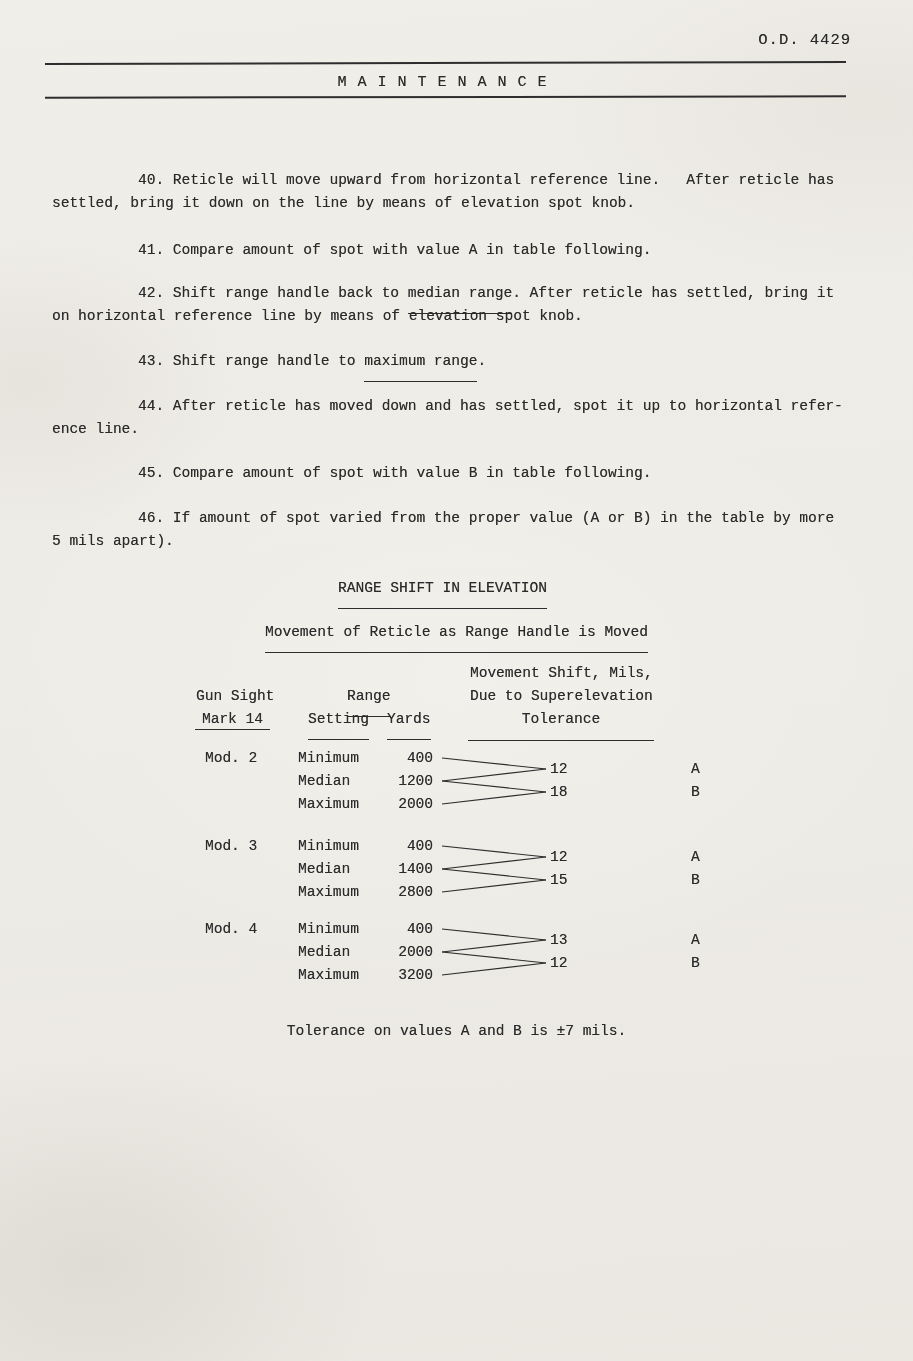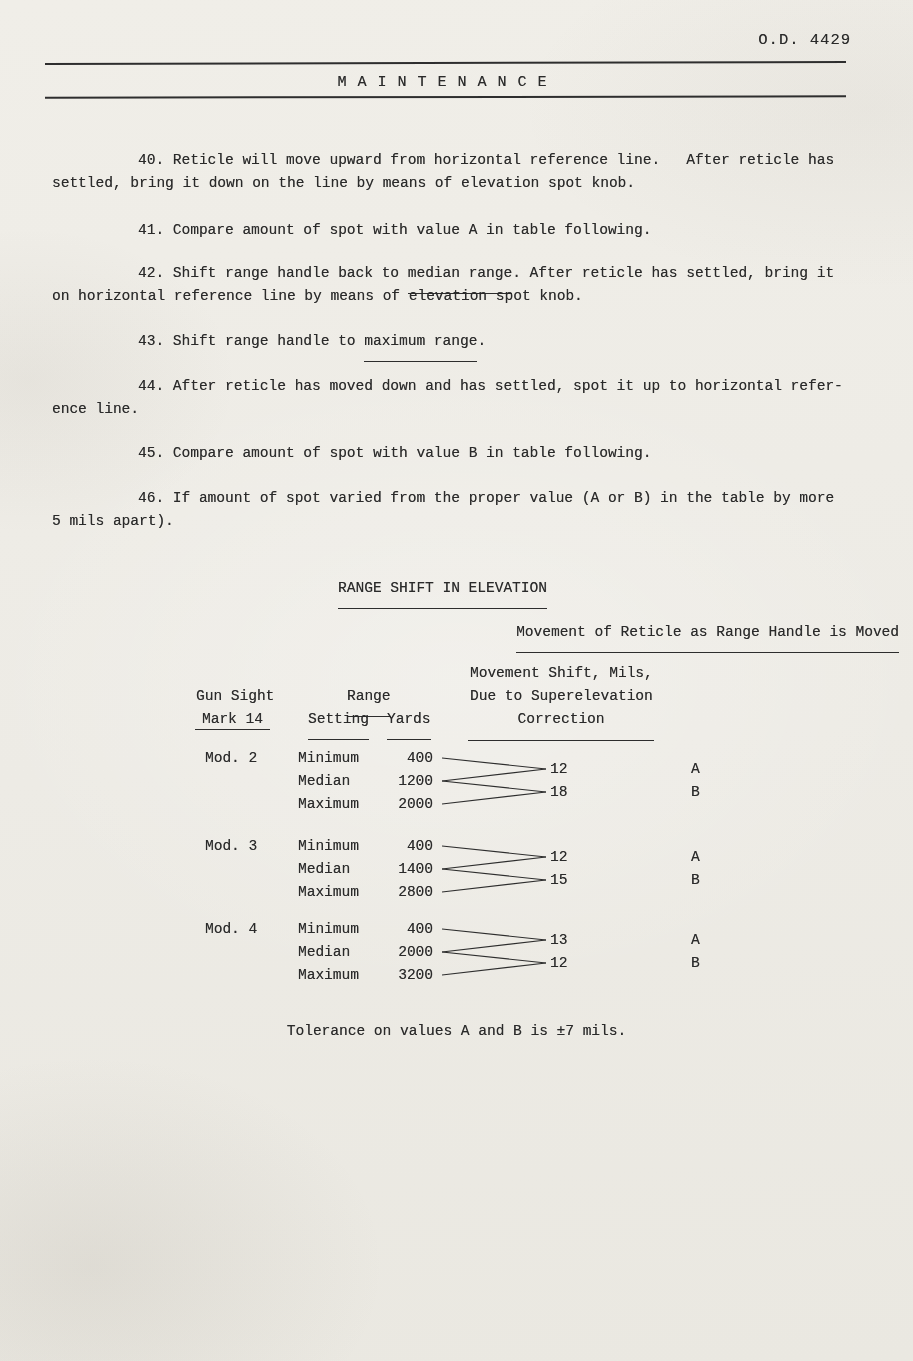--- a/index.html
+++ b/index.html
@@ -37,34 +37,34 @@
     left: 45px; width: 801px; height: 2px;
     background: #2e2e2e;
   }
   .rule-top { top: 62px; transform: rotate(-0.15deg); }
   .rule-bottom { top: 96px; transform: rotate(-0.1deg); }
   .main-title {
     top: 71px; left: 0; width: 885px;
     text-align: center; font-size: 15px; letter-spacing: 1px;
   }
 
-  .para { left: 52px; width: 806px; }
+  .para { left: 52px; width: 806px; margin-top: 20px; }
   .p40 { top: 149px; }
   .p41 { top: 219px; }
   .p42 { top: 262px; }
   .p43 { top: 330px; }
   .p44 { top: 375px; }
   .p45 { top: 442px; }
   .p46 { top: 487px; }
 
   .section-title {
     top: 577px; left: 0; width: 885px; text-align: center;
   }
   .table-subtitle {
-    top: 621px; left: 0; width: 899px; text-align: right;
+    top: 621px; left: 7px; width: 899px; text-align: center;
   }
 
   .th { line-height: 17px; }
   .h-shift1 { left: 470px; top: 665px; }
   .h-gunsight { left: 196px; top: 688px; }
   .h-range { left: 347px; top: 688px; text-align: center; }
   .h-shift2 { left: 470px; top: 688px; }
   .h-mark { left: 195px; top: 711px; padding: 0 7px 1px 7px; }
   .h-setting { left: 308px; top: 711px; }
   .h-yards { left: 387px; top: 711px; }
@@ -140,21 +140,21 @@
   <div class="abs section-title"><span class="u">RANGE SHIFT IN ELEVATION</span></div>
   <div class="abs table-subtitle"><span class="u">Movement of Reticle as Range Handle is Moved</span></div>
 
   <div class="abs th h-shift1">Movement Shift, Mils,</div>
   <div class="abs th h-gunsight">Gun Sight</div>
   <div class="abs th h-range"><span class="u">Range</span></div>
   <div class="abs th h-shift2">Due to Superelevation</div>
   <div class="abs th h-mark u">Mark 14</div>
   <div class="abs th h-setting"><span class="u">Setting</span></div>
   <div class="abs th h-yards"><span class="u">Yards</span></div>
-  <div class="abs th h-correction u">Correction</div>
+  <div class="abs th h-correction u">Tolerance</div>
 
   <div class="abs group g2">
     <span class="cell g-mod">Mod. 2</span>
     <span class="cell g-set0">Minimum</span>
     <span class="cell g-set1">Median</span>
     <span class="cell g-set2">Maximum</span>
     <span class="cell g-yd g-yd0">400</span>
     <span class="cell g-yd g-yd1">1200</span>
     <span class="cell g-yd g-yd2">2000</span>
     <svg class="zigzag" width="108" height="62" viewBox="0 0 108 62">

